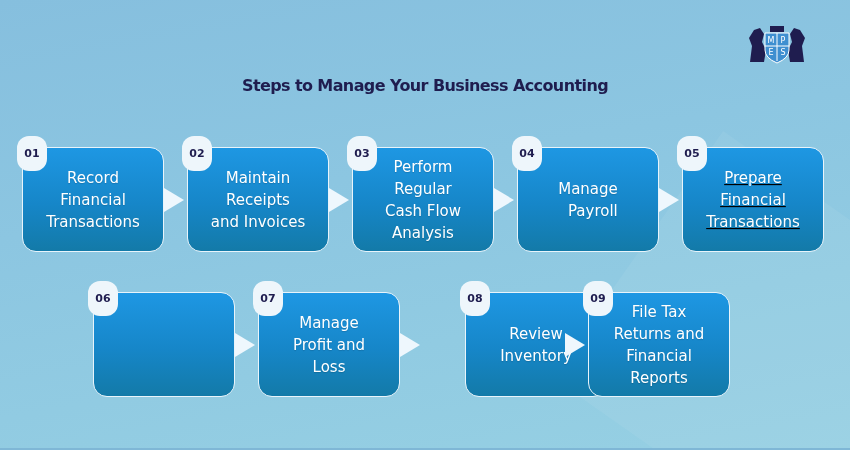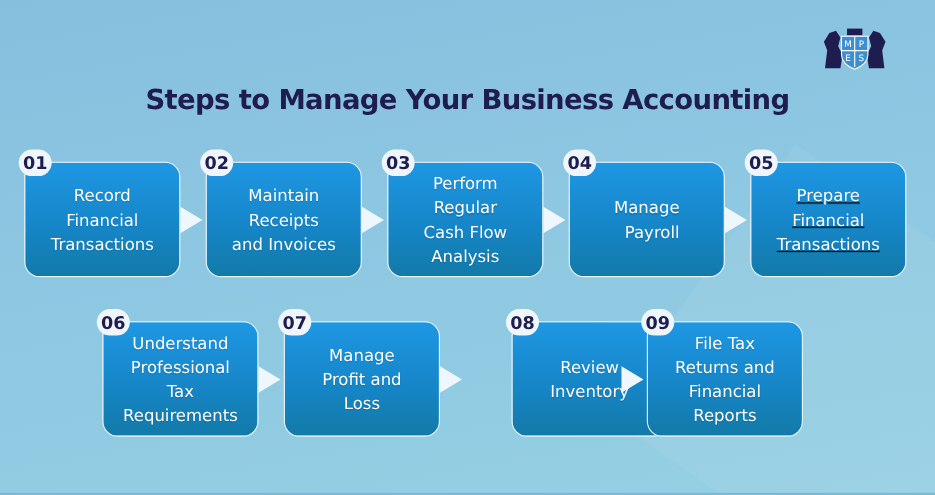--- a/index.html
+++ b/index.html
@@ -8,37 +8,37 @@
     background: linear-gradient(170deg, #86bfde 0%, #8cc6e1 40%, #96d0e3 100%);
     font-family: "DejaVu Sans", sans-serif;
   }
   .bg-shape {
     position:absolute; right:-60px; bottom:-40px; width:300px; height:300px;
     background: rgba(255,255,255,0.06); transform: rotate(35deg);
   }
   .bottom-line { position:absolute; left:0; right:0; bottom:0; height:2px; background:#7fb7d6; }
   .title {
     position:absolute; left:0; width:850px; top:76px; text-align:center;
-    font-family: "DejaVu Sans", sans-serif; font-weight:bold; font-size:25px;
+    font-family: "DejaVu Sans", sans-serif; font-weight:bold; font-size:16px;
     color:#1f1d4f; letter-spacing:-0.6px;
   }
   .logo { position:absolute; left:746px; top:24px; width:62px; height:40px; }
   .step {
     position:absolute; width:142px; height:105px; box-sizing:border-box;
     border:1.5px solid #e8f4fb; border-radius:14px;
     background: linear-gradient(180deg, #1e97e3 0%, #1686c8 55%, #137aa8 100%);
     display:flex; align-items:center; justify-content:center; text-align:center;
   }
   .step-label {
     color:#ffffff; font-family:"DejaVu Sans", sans-serif; font-size:15px; line-height:22px;
     white-space:pre-line; padding:0 4px; text-shadow: 0 1px 1px rgba(0,0,0,0.15);
   }
   .badge {
-    position:absolute; left:-6px; top:-12px; width:30px; height:24px; border-radius:12px;
-    background:#eef6fb; color:#1f1d4f; font-weight:bold; font-size:16px;
+    position:absolute; left:-6px; top:-12px; width:30px; height:35px; border-radius:12px;
+    background:#eef6fb; color:#1f1d4f; font-weight:bold; font-size:11px;
     display:flex; align-items:center; justify-content:center;
   }
   .arrow {
     position:absolute; width:0; height:0;
     border-top:12px solid transparent; border-bottom:12px solid transparent;
     border-left:20px solid #eef7fd;
   }
 </style>
 </head>
 <body>
@@ -94,24 +94,20 @@
 
 <div class="step" style="left:682px; top:147px;text-decoration:underline;">
   <div class="badge">05</div>
   <div class="step-label">Prepare
 Financial
 Transactions</div>
 </div>
 
 <div class="step" style="left:93px; top:292px;">
   <div class="badge">06</div>
-  <div class="step-label">Understand
-Professional
-Tax
-Requirements</div>
 </div>
 <div class="arrow" style="left:235px; top:333px;"></div>
 
 <div class="step" style="left:258px; top:292px;">
   <div class="badge">07</div>
   <div class="step-label">Manage
 Profit and
 Loss</div>
 </div>
 <div class="arrow" style="left:400px; top:333px;"></div>

